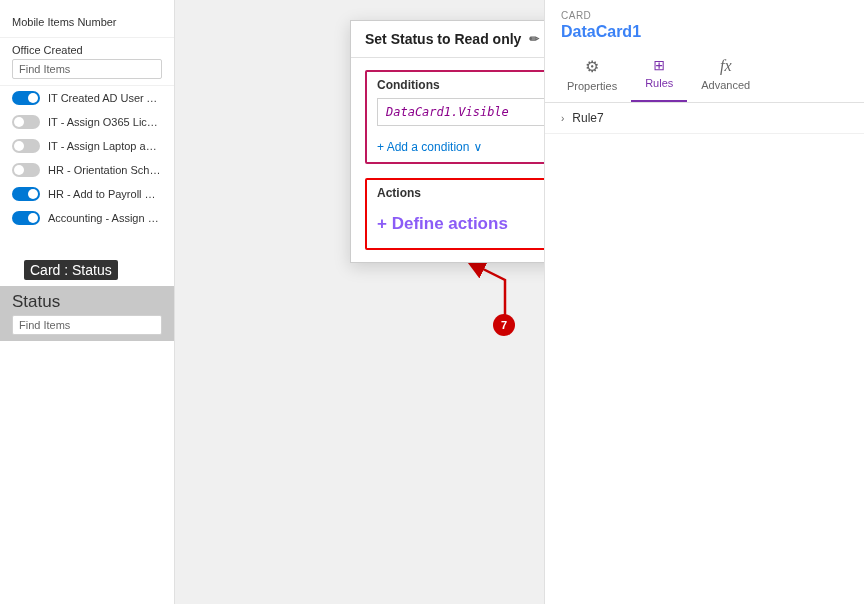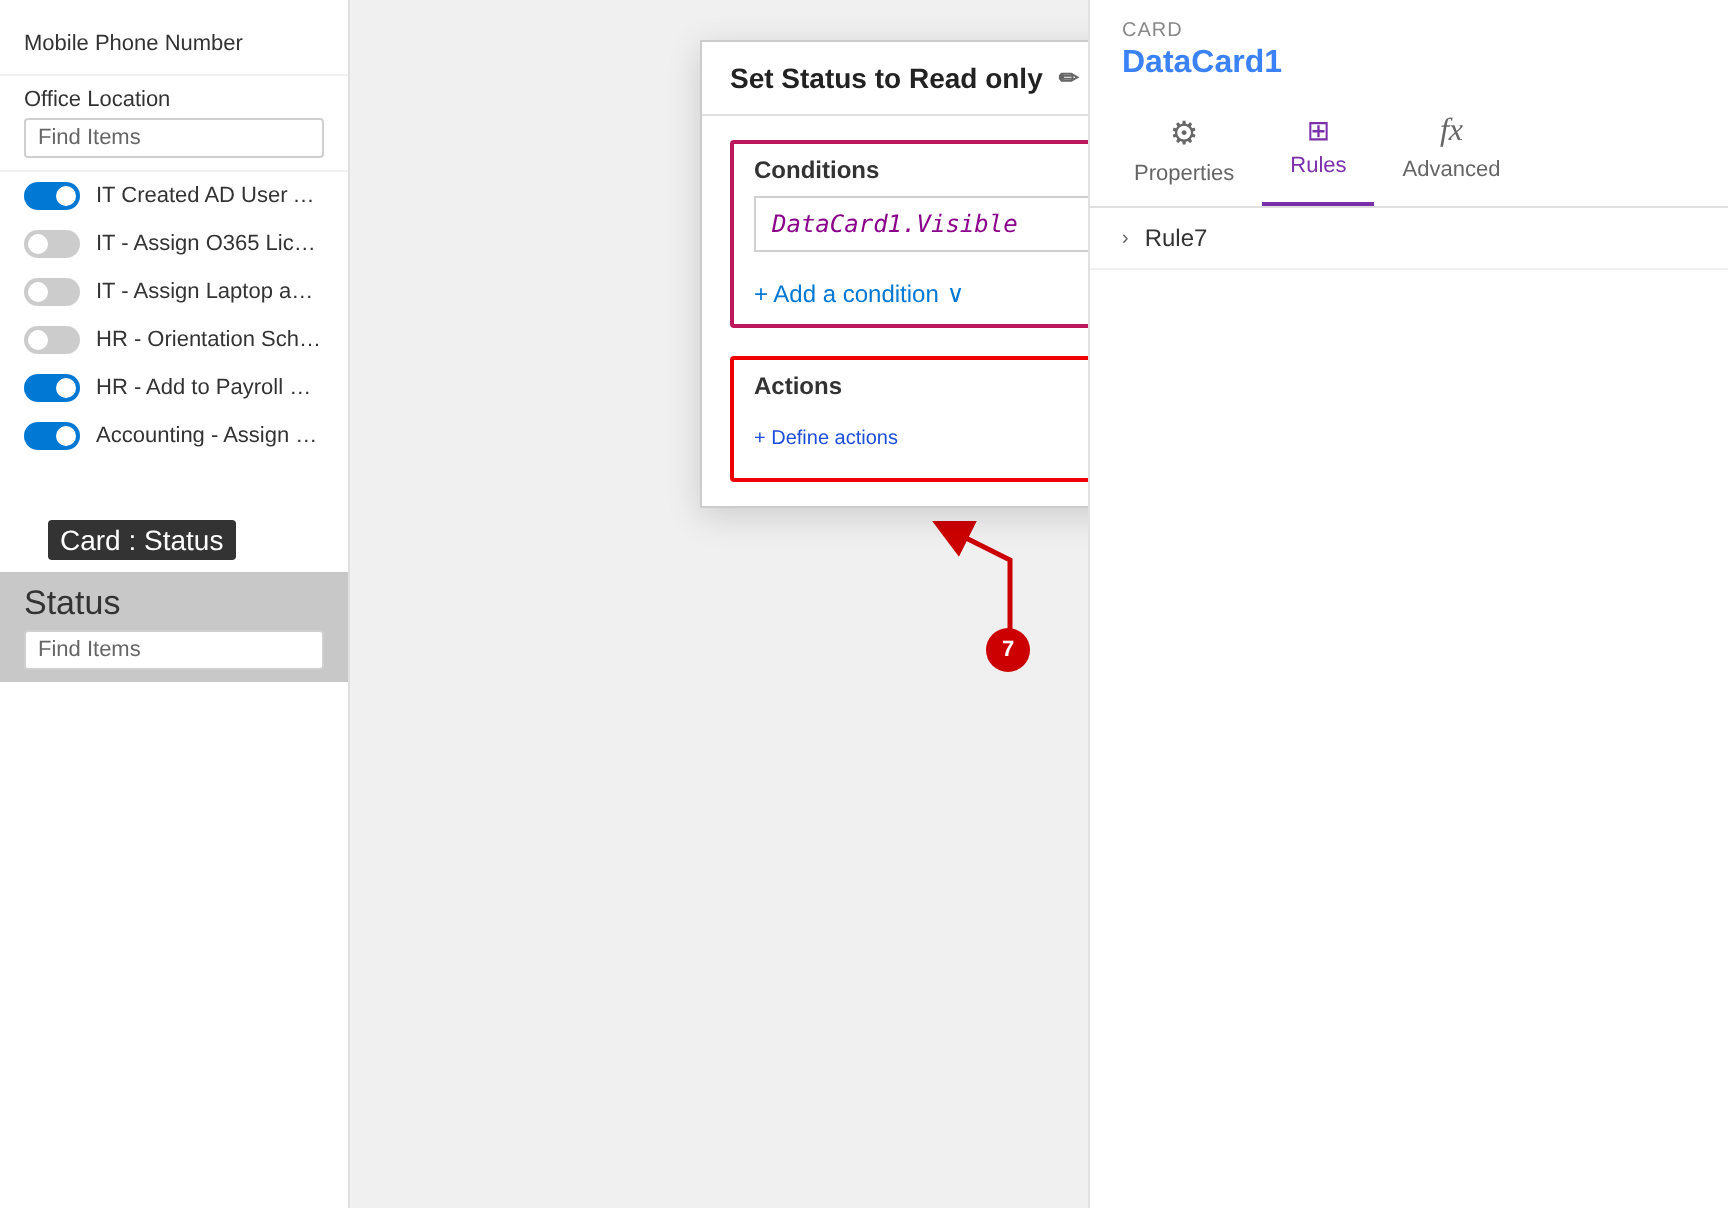--- a/index.html
+++ b/index.html
@@ -176,25 +176,26 @@
     
     .actions-section-box {
       border: 2px solid #e00;
       border-radius: 2px;
     }
     .define-actions-btn {
       display: flex;
       align-items: center;
       gap: 6px;
       padding: 10px 10px 14px;
-      font-size: 10px;
-      color: #1d4ed8;
+      font-size: 17px;
+      color: #8b5cf6;
       cursor: pointer;
       background: none;
       border: none;
+      font-weight: bold;
     }
     .badge-circle {
       width: 22px;
       height: 22px;
       background: #c00;
       color: #fff;
       border-radius: 50%;
       font-size: 11px;
       font-weight: bold;
       display: flex;
@@ -300,24 +301,24 @@
       position: relative;
       overflow: hidden;
     }
   </style>
 </head>
 <body>
 
 <div class="bg-left">
   <div class="left-panel" style="width:175px; height:604px; overflow:hidden;">
     <div class="field-group">
-      <div class="field-label">Mobile Phone Number</div>
+      <div class="field-label">Mobile Items Number</div>
     </div>
     <div class="field-group">
-      <div class="field-label">Office Location</div>
+      <div class="field-label">Office Created</div>
       <div class="field-input">Find Items</div>
     </div>
 
     <div class="toggle-row">
       <div class="toggle"></div>
       <span class="toggle-label">IT Created AD User Accoun</span>
     </div>
     <div class="toggle-row">
       <div class="toggle off"></div>
       <span class="toggle-label">IT - Assign O365 Licenses</span>

